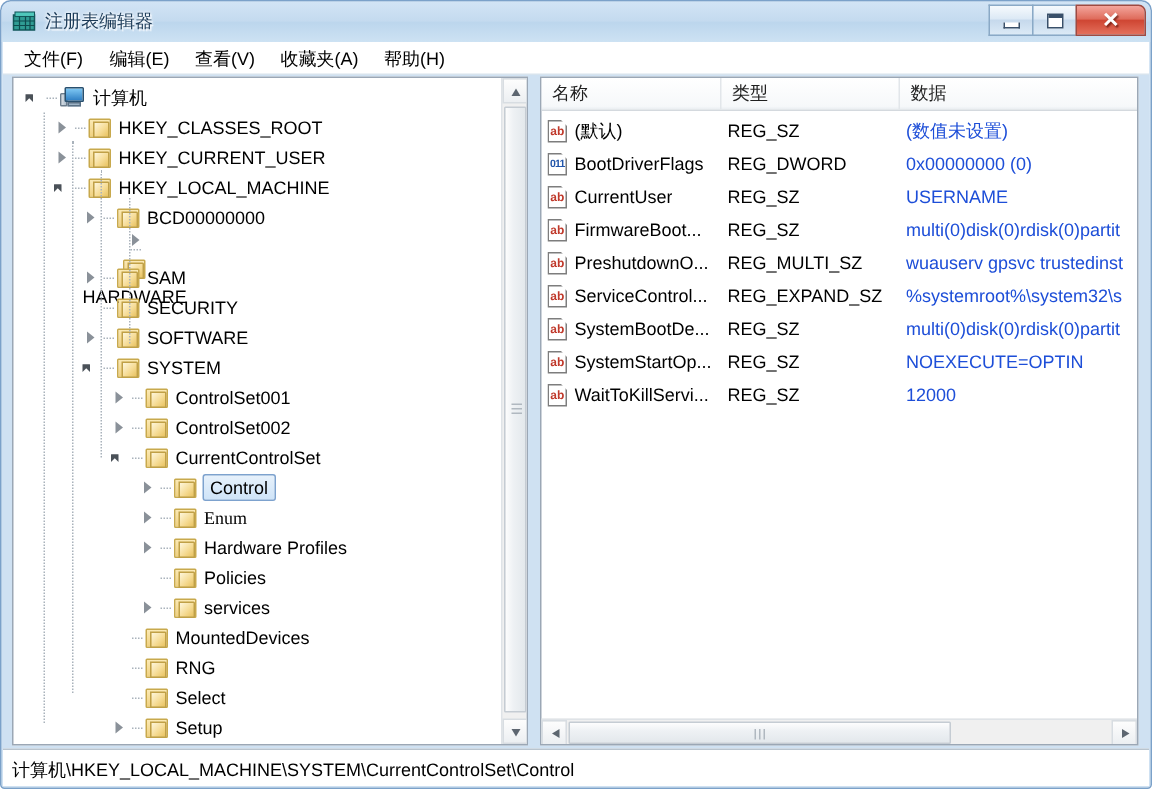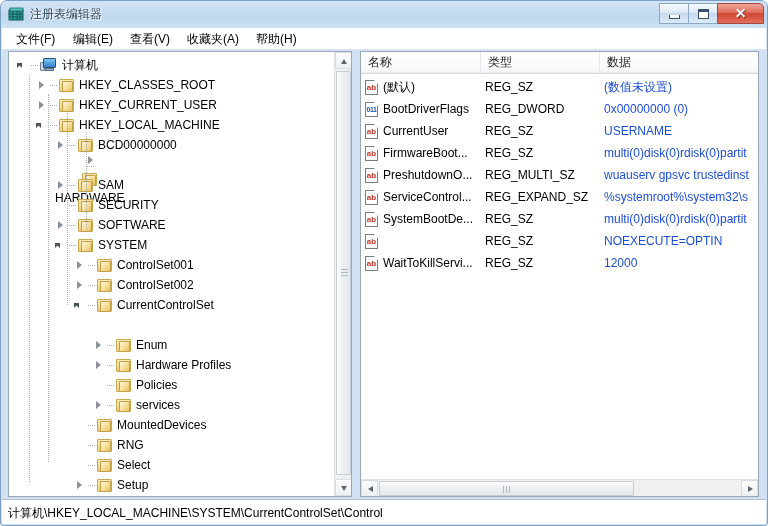--- a/index.html
+++ b/index.html
@@ -449,21 +449,30 @@
           </div>
           <div class="tnode" style="top: 243px; left: 65px;">
             <span class="tri expanded"></span>
             <span class="dots"></span>
             <span class="fold">
               <i class="back"></i>
               <i class="front"></i>
             </span>
             <span class="tlabel">CurrentControlSet</span>
           </div>
-          <div class="tnode" style="top: 283px; left: 84px;">
+          <div class="tnode selected" style="top: 263px; left: 84px;">
+            <span class="tri collapsed"></span>
+            <span class="dots"></span>
+            <span class="fold">
+              <i class="back"></i>
+              <i class="front"></i>
+            </span>
+            <span class="tlabel">Control</span>
+          </div>
+          <div class="tnode" style="top: 283px; left: 84px; font-family: Liberation Serif, serif;">
             <span class="tri collapsed"></span>
             <span class="dots"></span>
             <span class="fold">
               <i class="back"></i>
               <i class="front"></i>
             </span>
             <span class="tlabel">Enum</span>
           </div>
           <div class="tnode" style="top: 303px; left: 84px;">
             <span class="tri collapsed"></span>
@@ -636,20 +645,21 @@
             </span>
             <span class="cell-type">REG_SZ</span>
             <span class="cell-data">multi(0)disk(0)rdisk(0)partit</span>
           </div>
           <div class="lrow" style="top: 156px;">
             <span class="cell-name">
               <span class="vicon ab">
                 <i class="pg"></i>
                 <span class="txt">ab</span>
               </span>
+              <span class="lname">SystemStartOp...</span>
             </span>
             <span class="cell-type">REG_SZ</span>
             <span class="cell-data"> NOEXECUTE=OPTIN</span>
           </div>
           <div class="lrow" style="top: 178px;">
             <span class="cell-name">
               <span class="vicon ab">
                 <i class="pg"></i>
                 <span class="txt">ab</span>
               </span>

